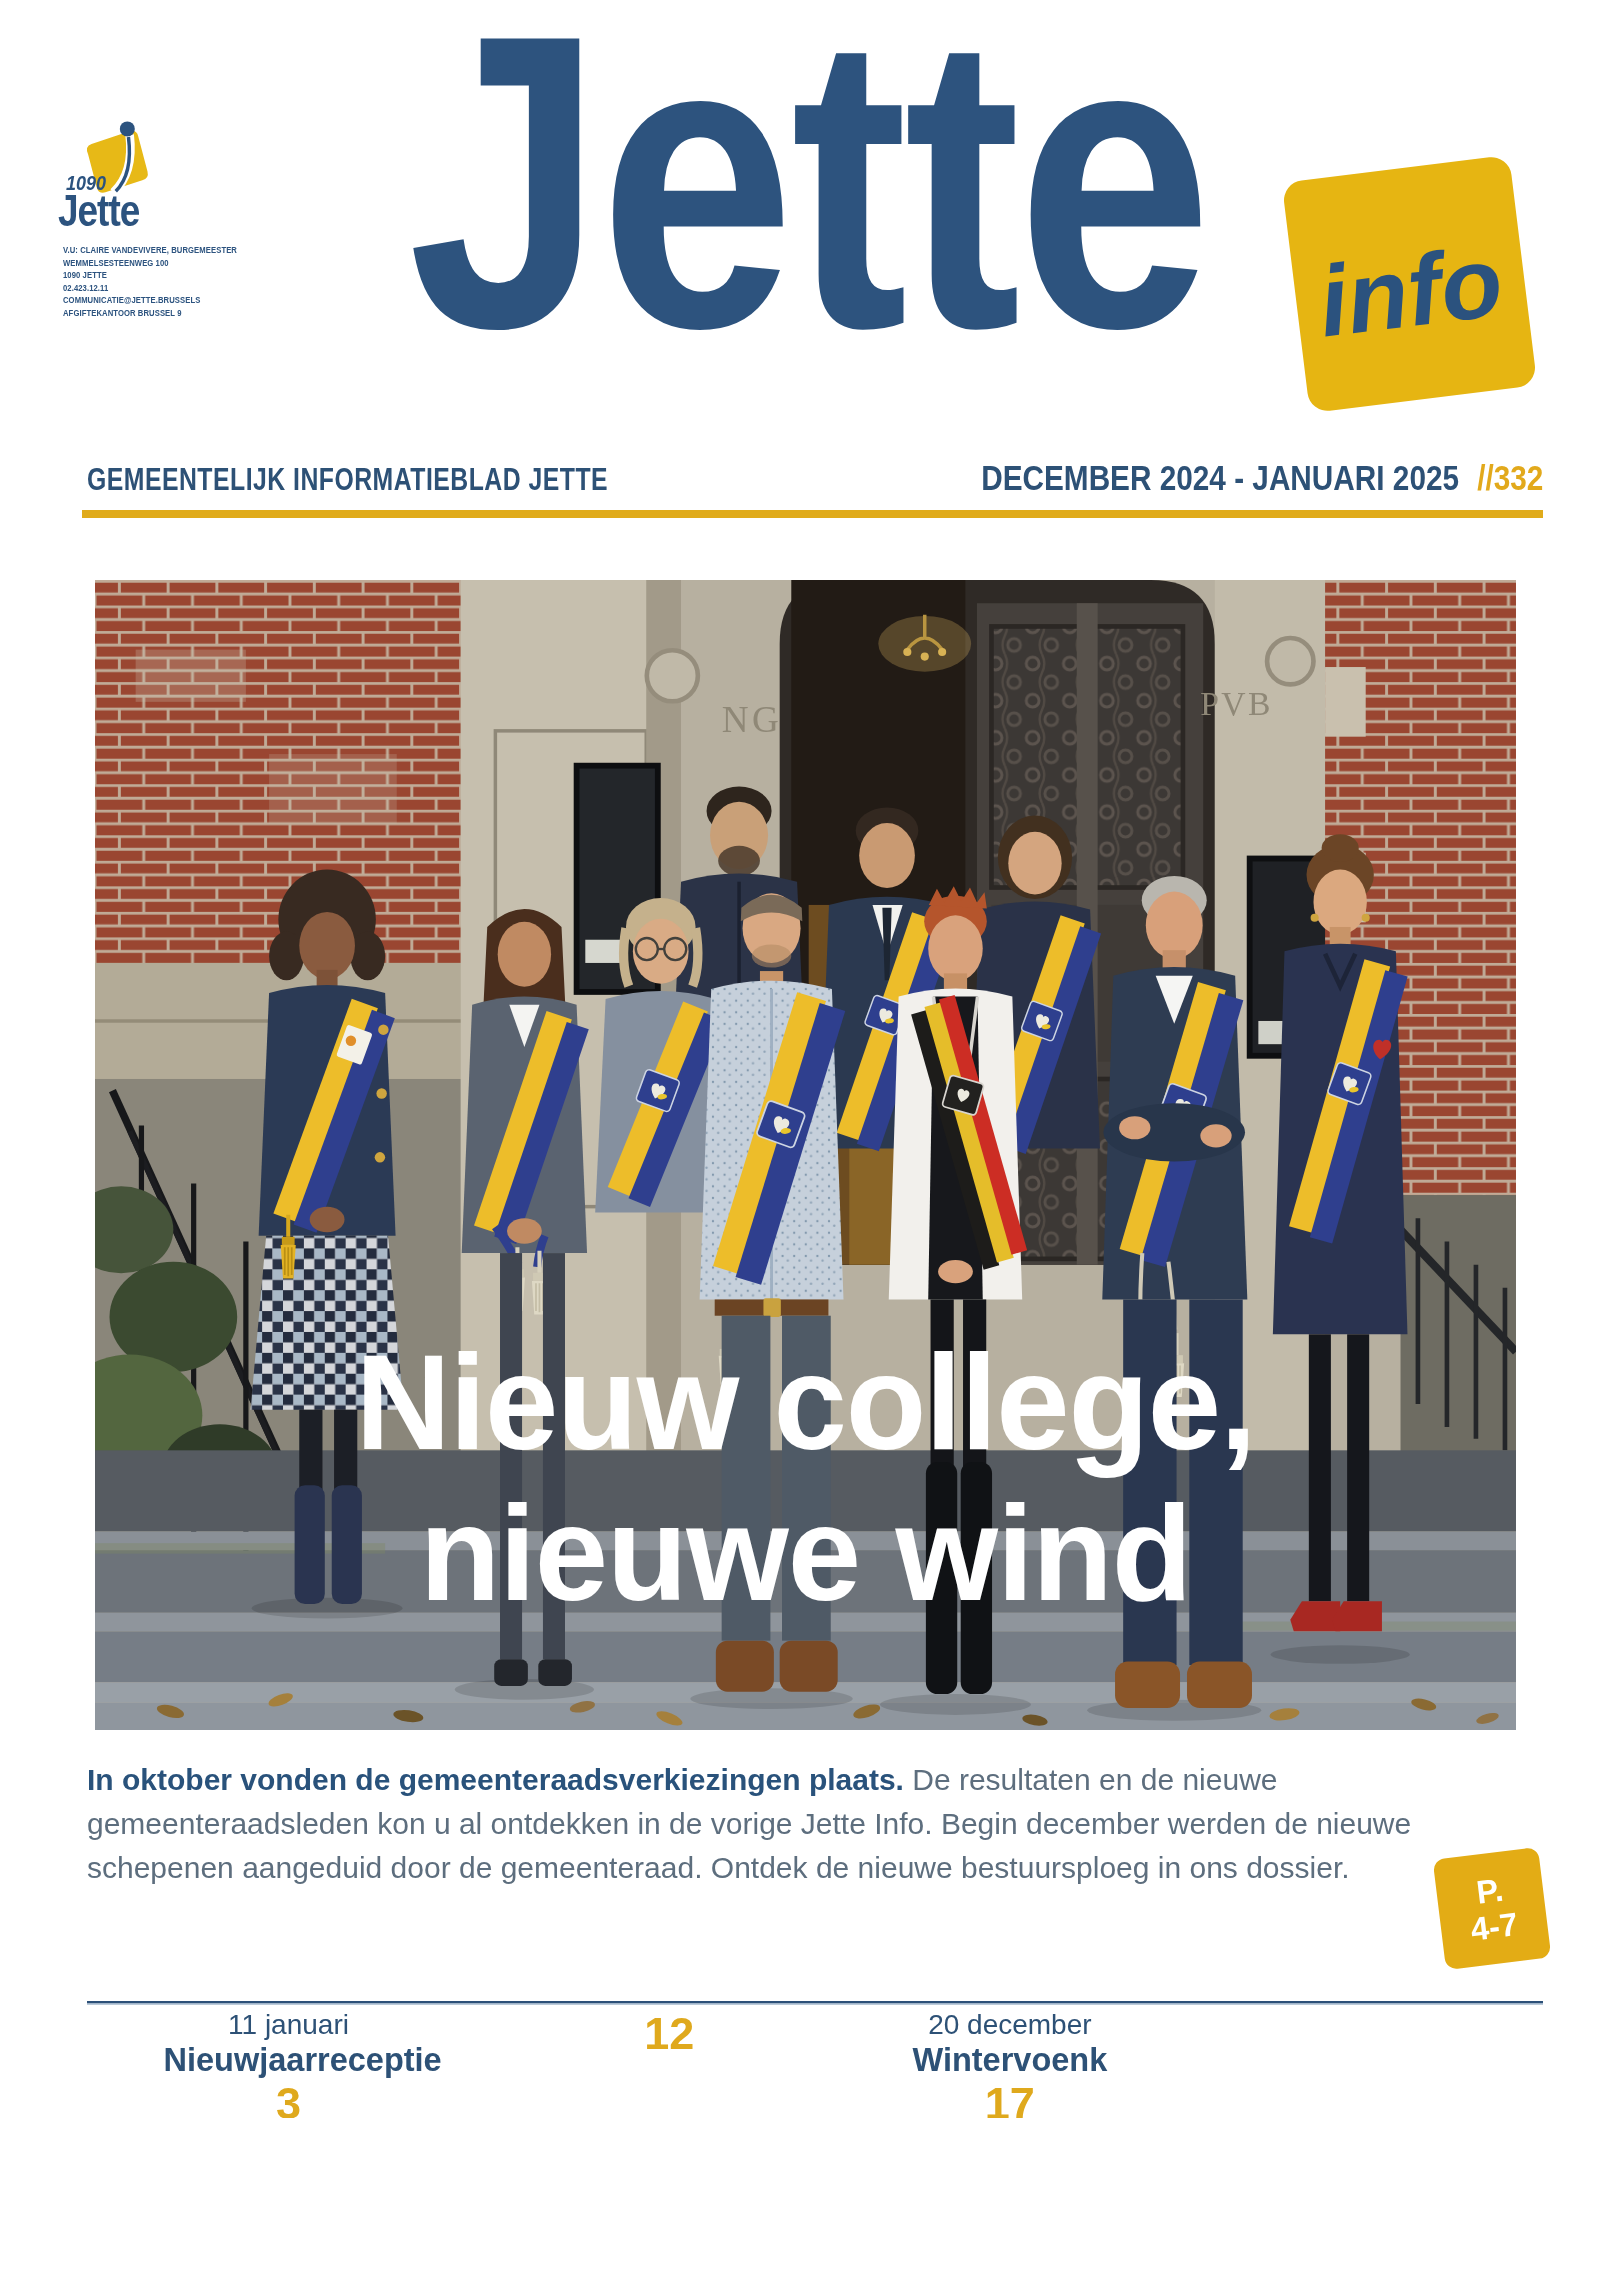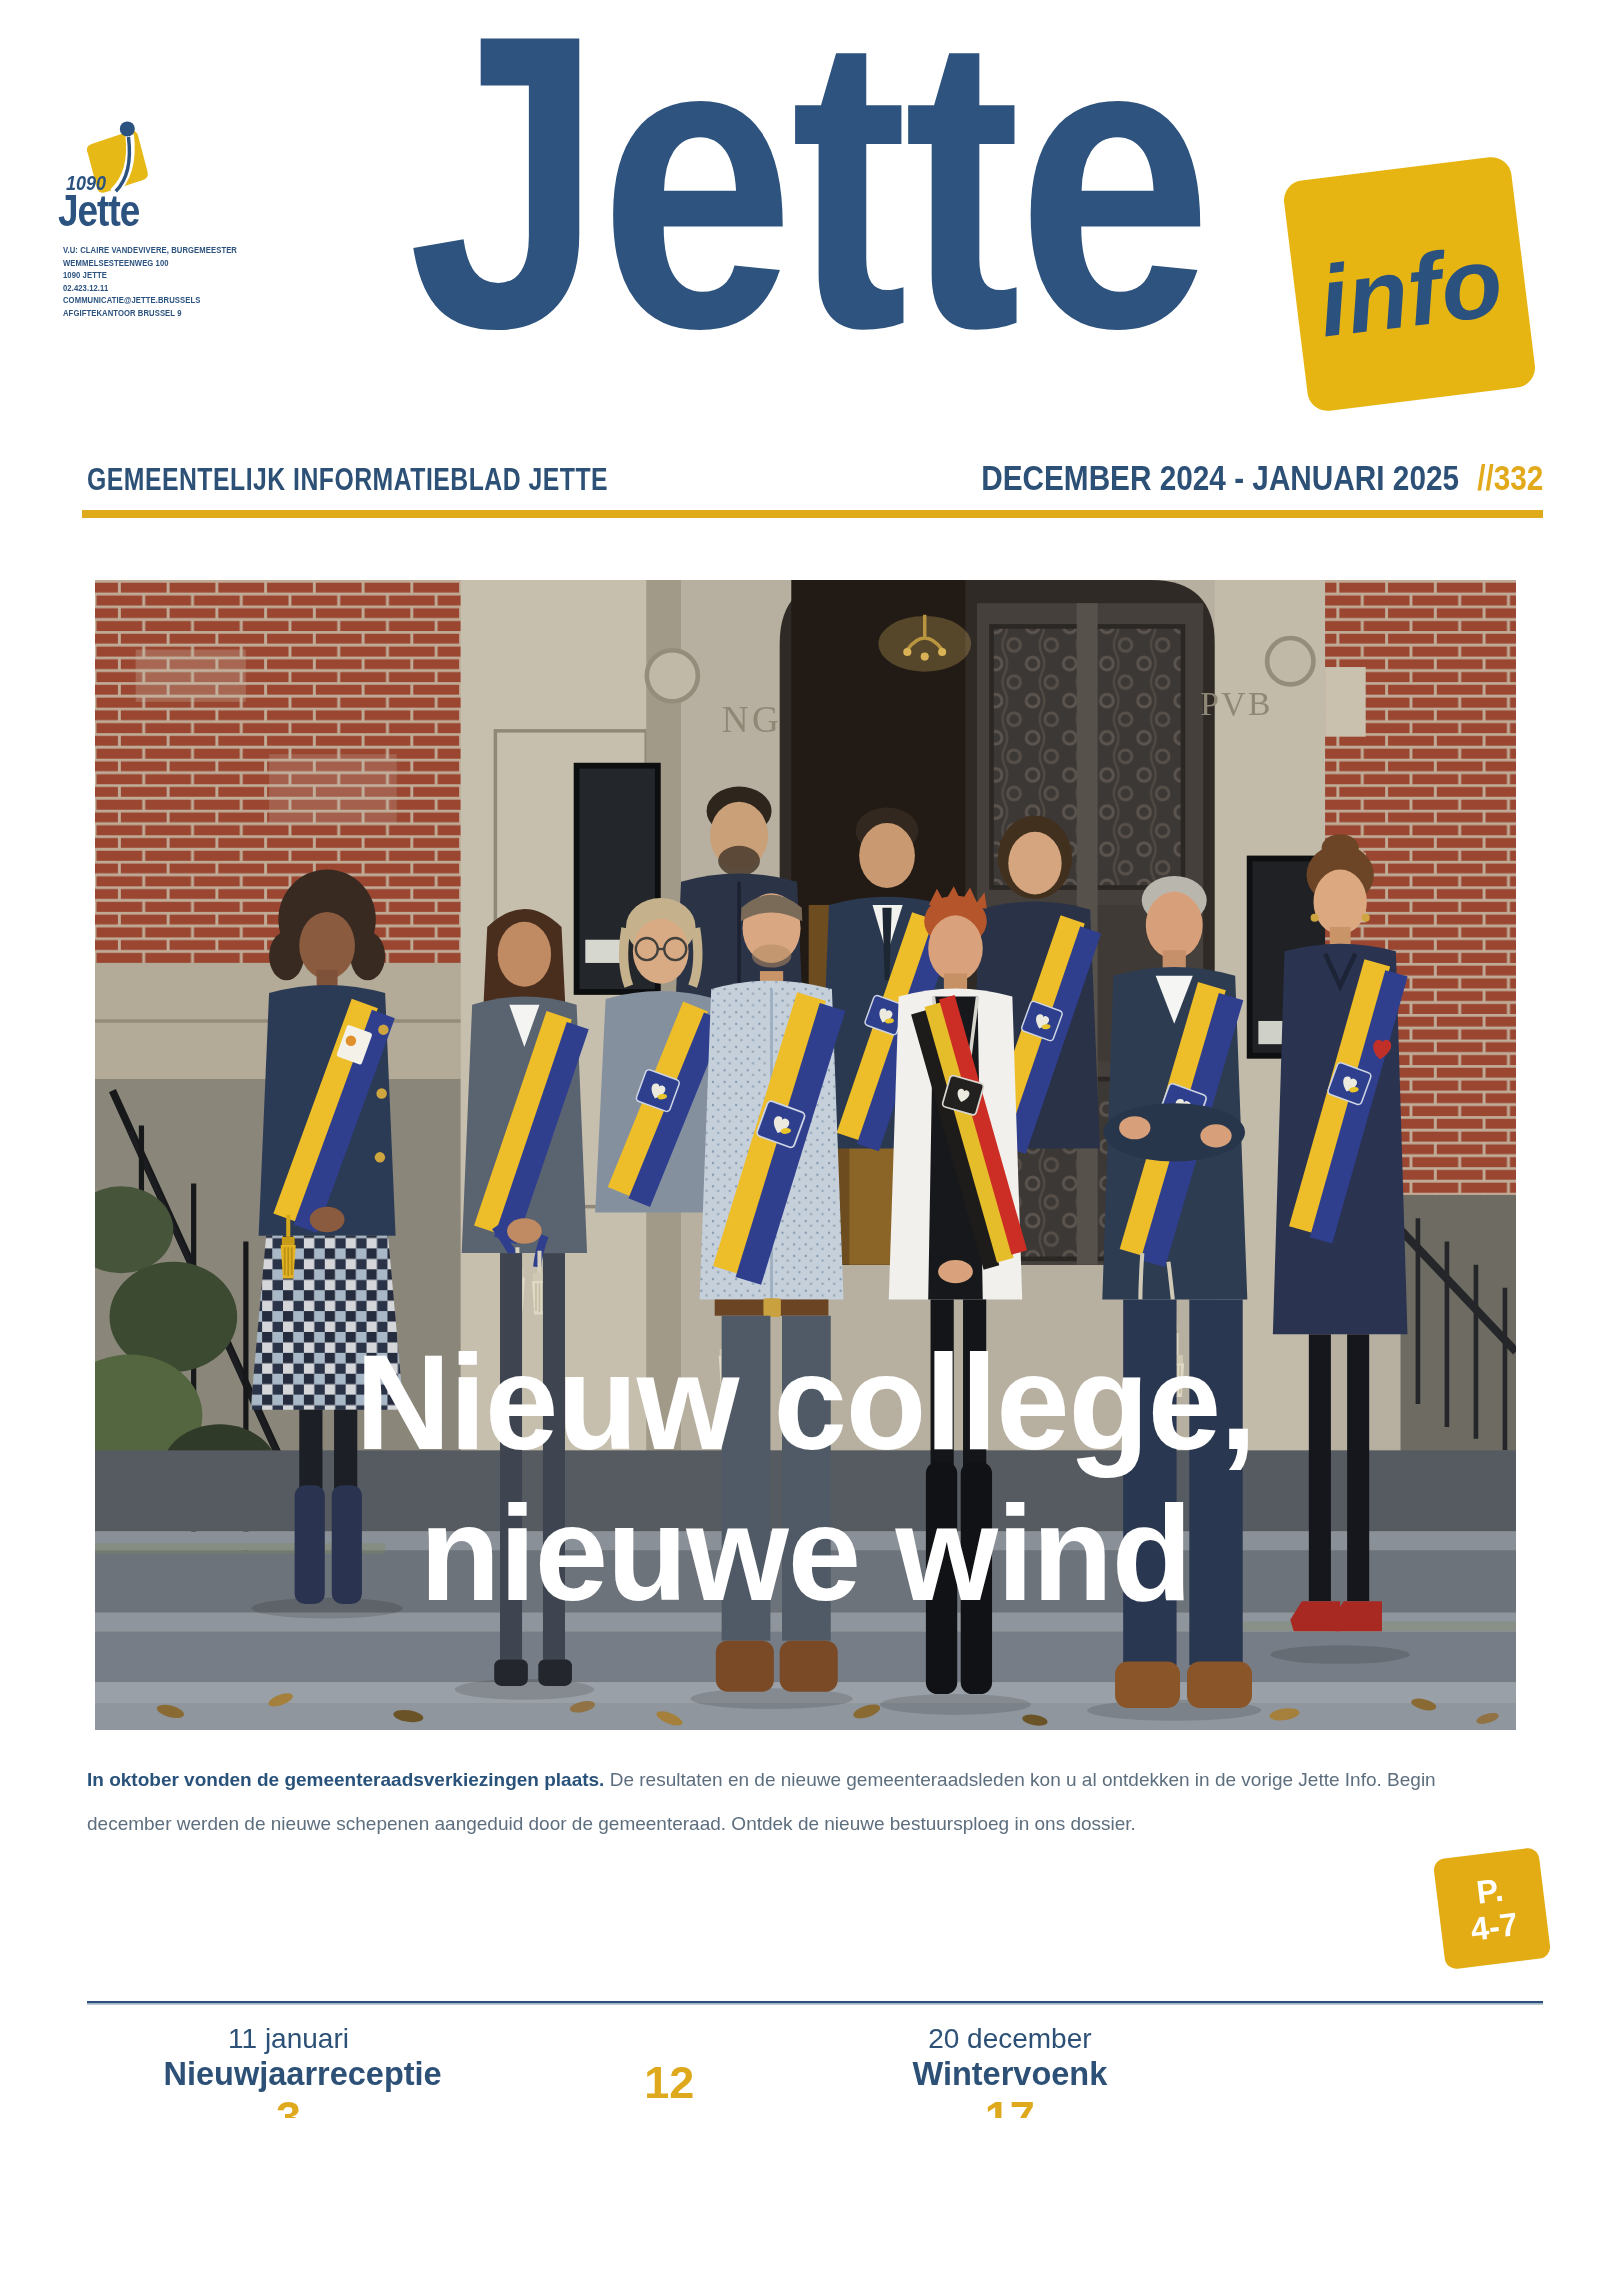--- a/index.html
+++ b/index.html
@@ -29,31 +29,31 @@
   .issue .num{color:#e2a91b;margin-left:11.6px;}
   .rule-gold{position:absolute;left:82px;top:510px;width:1461px;height:7.5px;background:#e0ab1b;}
 
   
   .photo{position:absolute;left:95px;top:580px;width:1421px;height:1150px;background:#b7b0a0;overflow:hidden;}
   .photo svg{display:block;width:100%;height:100%;}
   .headline{position:absolute;left:0;right:0;top:747px;text-align:center;color:#ffffff;font-weight:700;
             font-size:136px;line-height:151px;letter-spacing:-1.2px;transform:scaleX(.97);}
 
   
-  .intro{position:absolute;left:87px;top:1758px;width:1381px;font-size:19px;line-height:44px;color:#5d6e7e;}
+  .intro{position:absolute;left:87px;top:1758px;width:1381px;font-size:30px;line-height:44px;color:#5d6e7e;}
   .intro b{color:#29527b;font-weight:700;}
 
   .page-badge{position:absolute;left:1439px;top:1853px;width:106px;height:111px;background:#e3ac15;
               border-radius:11.6px;transform:rotate(-7deg);color:#fff;font-weight:700;font-size:32.5px;
               line-height:36px;display:flex;flex-direction:column;align-items:center;justify-content:center;}
 
   
   .events{position:absolute;left:87px;top:2001px;width:1456px;}
   .events-rule{height:1.7px;background:#2c5078;box-shadow:0 1.7px 0 #9fb4c9;}
-  .events-grid{display:flex;margin-top:5.8px;height:152px;align-items:center;}
+  .events-grid{display:flex;margin-top:5.8px;height:152px;align-items:flex-start;}
   .cell{display:flex;flex-direction:column;align-items:center;}
   .c1{width:403px}.c2{width:355px}.c3{width:323px}.c4{width:373px}
   .vdiv{width:1.7px;background:#2d5176;}
   .cell .date{font-size:28px;color:#2d5176;font-weight:500;line-height:34px;min-height:0;}
   .cell .date:empty{display:none;}
   .cell .title{font-size:32.5px;color:#2d5176;font-weight:700;line-height:36px;text-align:center;max-width:250px;}
   .cell .num{font-size:45px;color:#dfa91d;font-weight:700;margin-top:auto;padding-bottom:3.5px;}
 
   .bottom-bar{position:absolute;left:84px;top:2195px;width:1466px;height:23px;background:#274b73;}
 </style>

